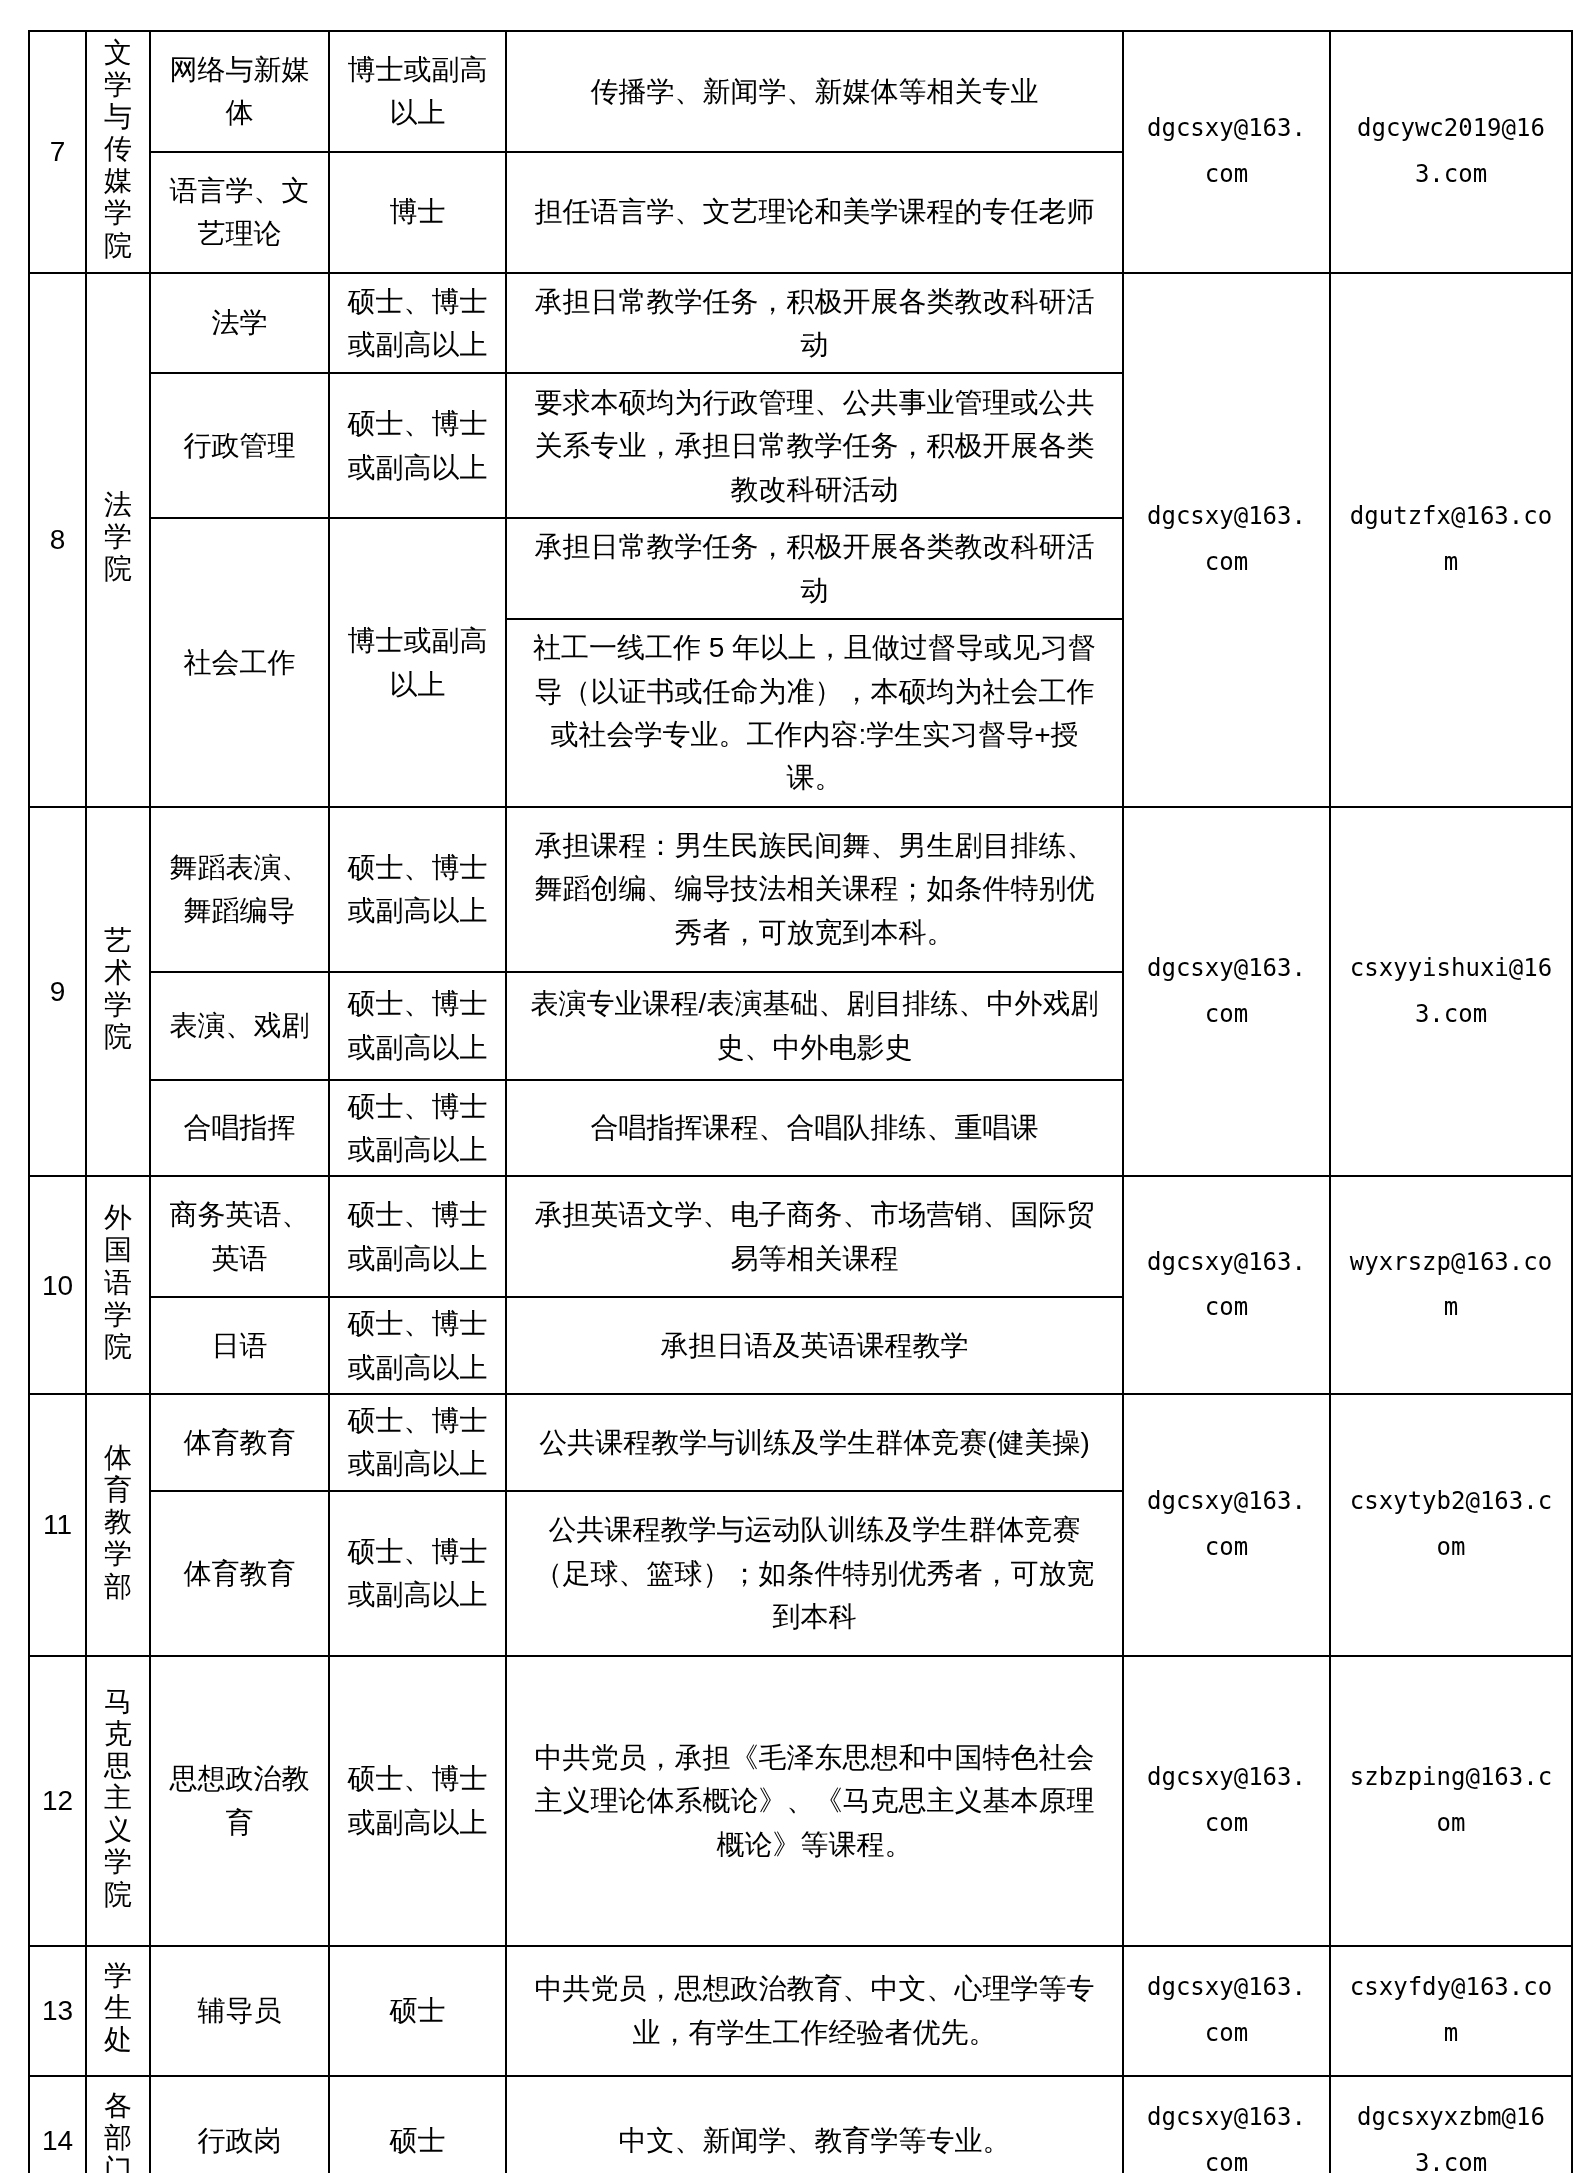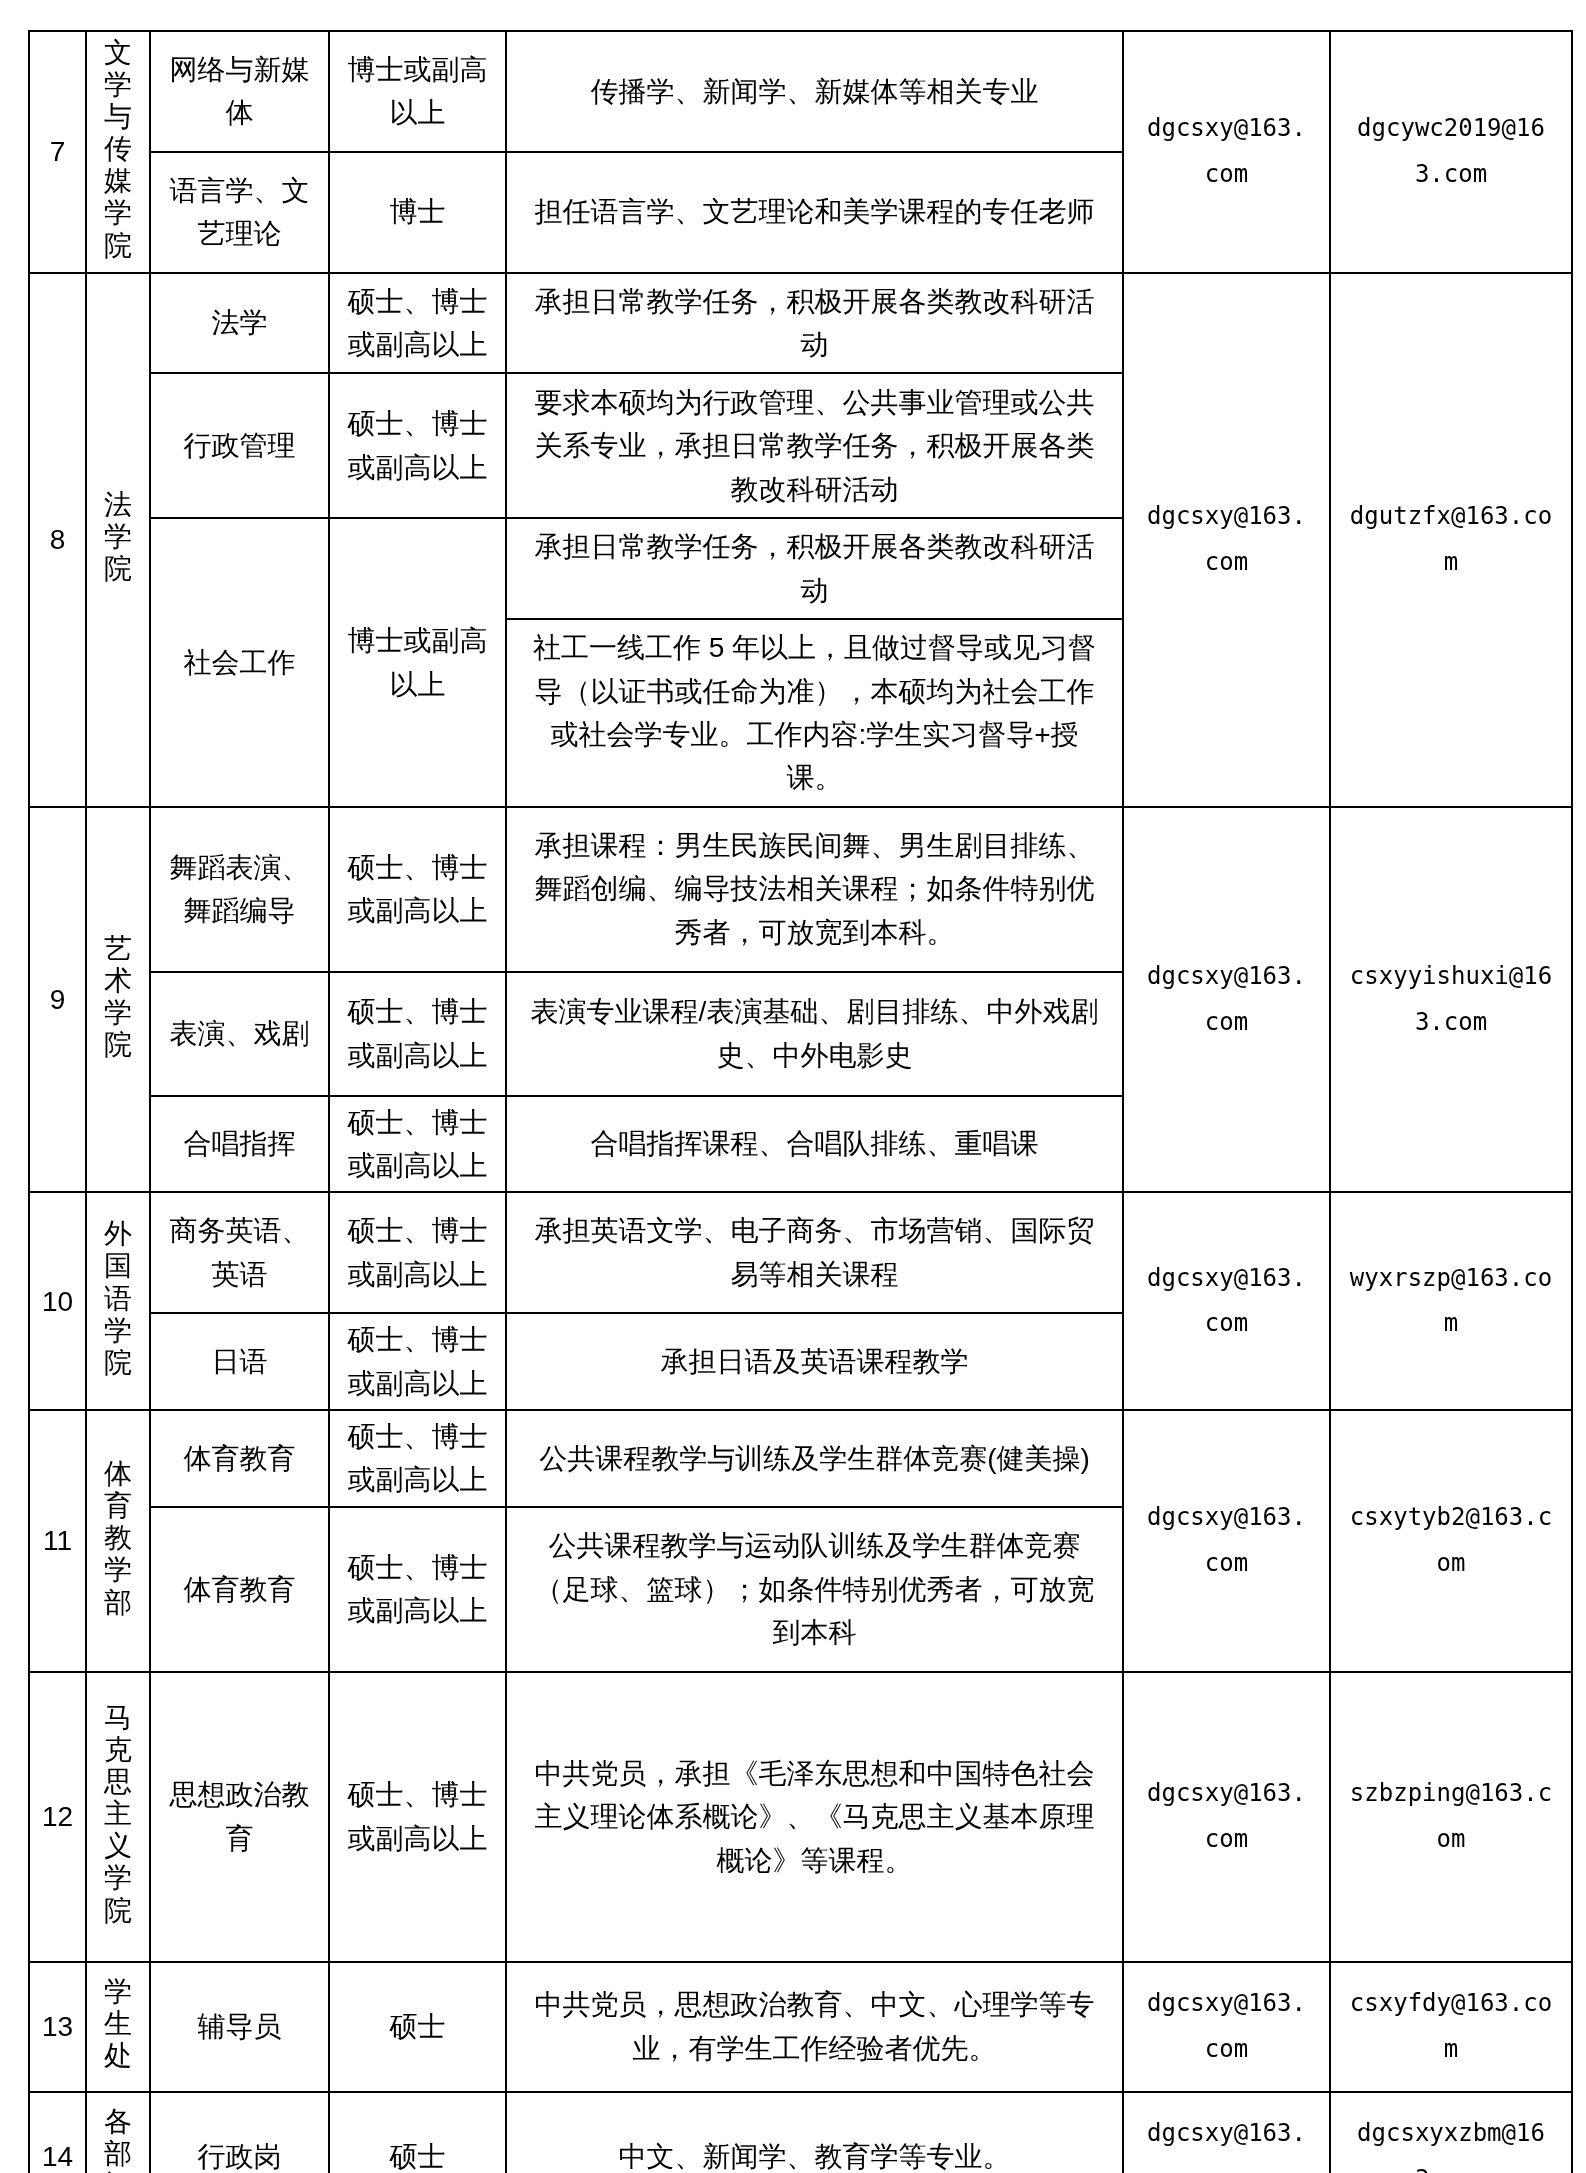--- a/index.html
+++ b/index.html
@@ -103,21 +103,21 @@
 
     <tr style="height:165px">
       <td class="no" rowspan="3">9</td>
       <td class="college" rowspan="3"><span class="vtext">艺术学院</span></td>
       <td class="pos">舞蹈表演、舞蹈编导</td>
       <td class="deg">硕士、博士或副高以上</td>
       <td class="desc">承担课程：男生民族民间舞、男生剧目排练、舞蹈创编、编导技法相关课程；如条件特别优秀者，可放宽到本科。</td>
       <td class="email e1" rowspan="3">dgcsxy@163.com</td>
       <td class="email e2" rowspan="3">csxyyishuxi@163.com</td>
     </tr>
-    <tr style="height:124px">
+    <tr style="height:108px">
       <td class="pos">表演、戏剧</td>
       <td class="deg">硕士、博士或副高以上</td>
       <td class="desc">表演专业课程/表演基础、剧目排练、中外戏剧史、中外电影史</td>
     </tr>
     <tr style="height:85px">
       <td class="pos">合唱指挥</td>
       <td class="deg">硕士、博士或副高以上</td>
       <td class="desc">合唱指挥课程、合唱队排练、重唱课</td>
     </tr>
 

